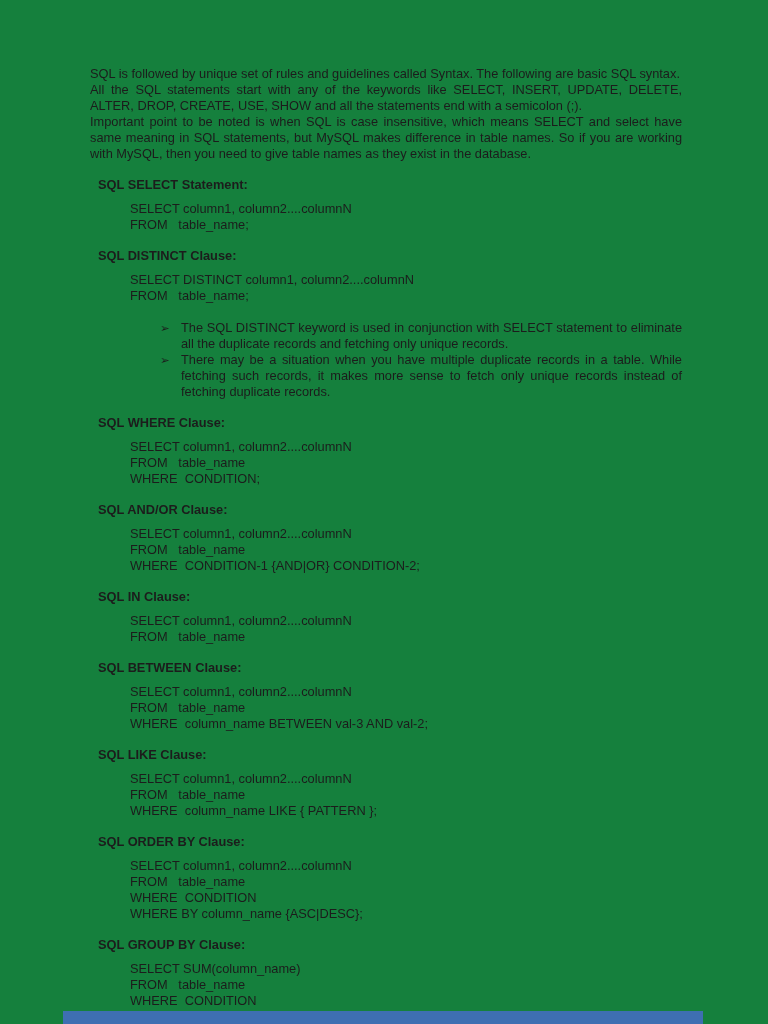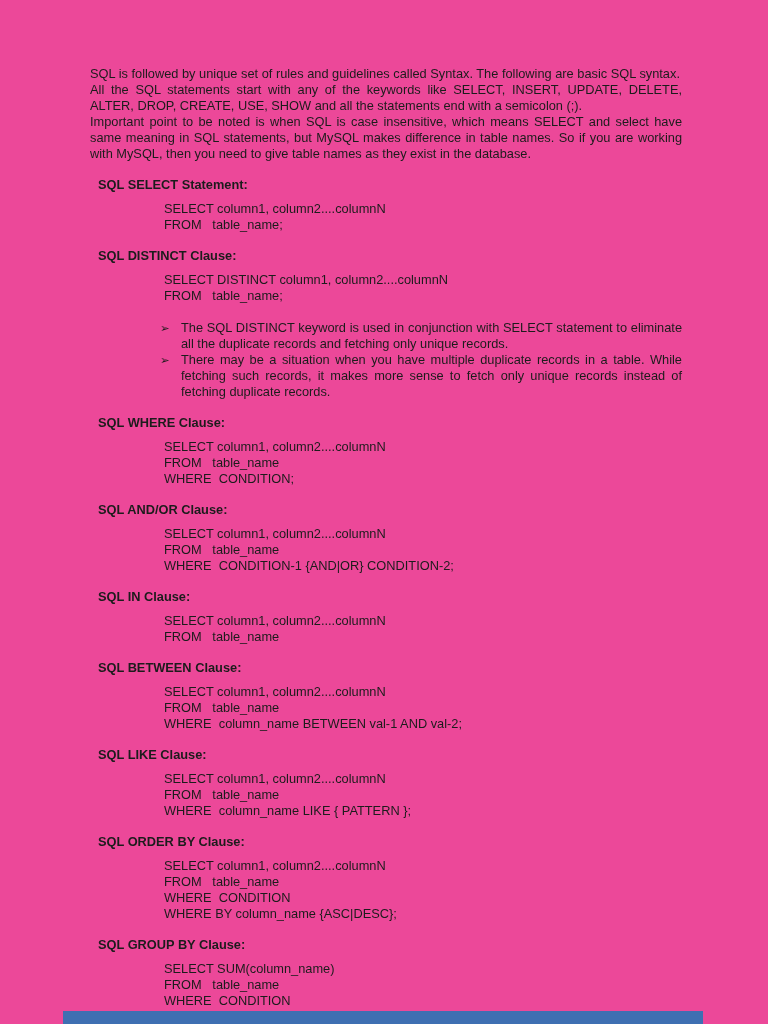--- a/index.html
+++ b/index.html
@@ -11,21 +11,21 @@
     width: 768px;
     height: 1024px;
     position: relative;
     overflow: hidden;
     font-family: "Liberation Sans", sans-serif;
     color: #1c1c1c;
   }
   .page {
     position: absolute;
     inset: 0;
-    background: #ec4899;
+    background: #15803d;
   }
   .content {
     position: absolute;
     left: 90px;
     top: 66px;
     width: 592px;
     font-size: 12.8px;
     line-height: 16px;
   }
   .intro {
@@ -38,21 +38,21 @@
   .section {
     margin: 0 0 15px 0;
   }
   .section-title {
     font-size: 12.8px;
     font-weight: bold;
     margin: 8px;
     line-height: 16px;
   }
   .code-line {
-    margin-left: 74px;
+    margin-left: 40px;
     white-space: pre-wrap;
   }
   .bullets {
     margin-top: 16px;
   }
   .bullet {
     display: flex;
     margin-left: 70px;
   }
   .bullet-marker {
@@ -119,21 +119,21 @@
         </section>
         <section class="section">
           <h2 class="section-title">SQL IN Clause:</h2>
           <div class="code-line">SELECT column1, column2....columnN</div>
           <div class="code-line">FROM   table_name</div>
         </section>
         <section class="section">
           <h2 class="section-title">SQL BETWEEN Clause:</h2>
           <div class="code-line">SELECT column1, column2....columnN</div>
           <div class="code-line">FROM   table_name</div>
-          <div class="code-line">WHERE  column_name BETWEEN val-1 AND val-2;</div>
+          <div class="code-line">WHERE  column_name BETWEEN val-3 AND val-2;</div>
         </section>
         <section class="section">
           <h2 class="section-title">SQL LIKE Clause:</h2>
           <div class="code-line">SELECT column1, column2....columnN</div>
           <div class="code-line">FROM   table_name</div>
           <div class="code-line">WHERE  column_name LIKE { PATTERN };</div>
         </section>
         <section class="section">
           <h2 class="section-title">SQL ORDER BY Clause:</h2>
           <div class="code-line">SELECT column1, column2....columnN</div>

